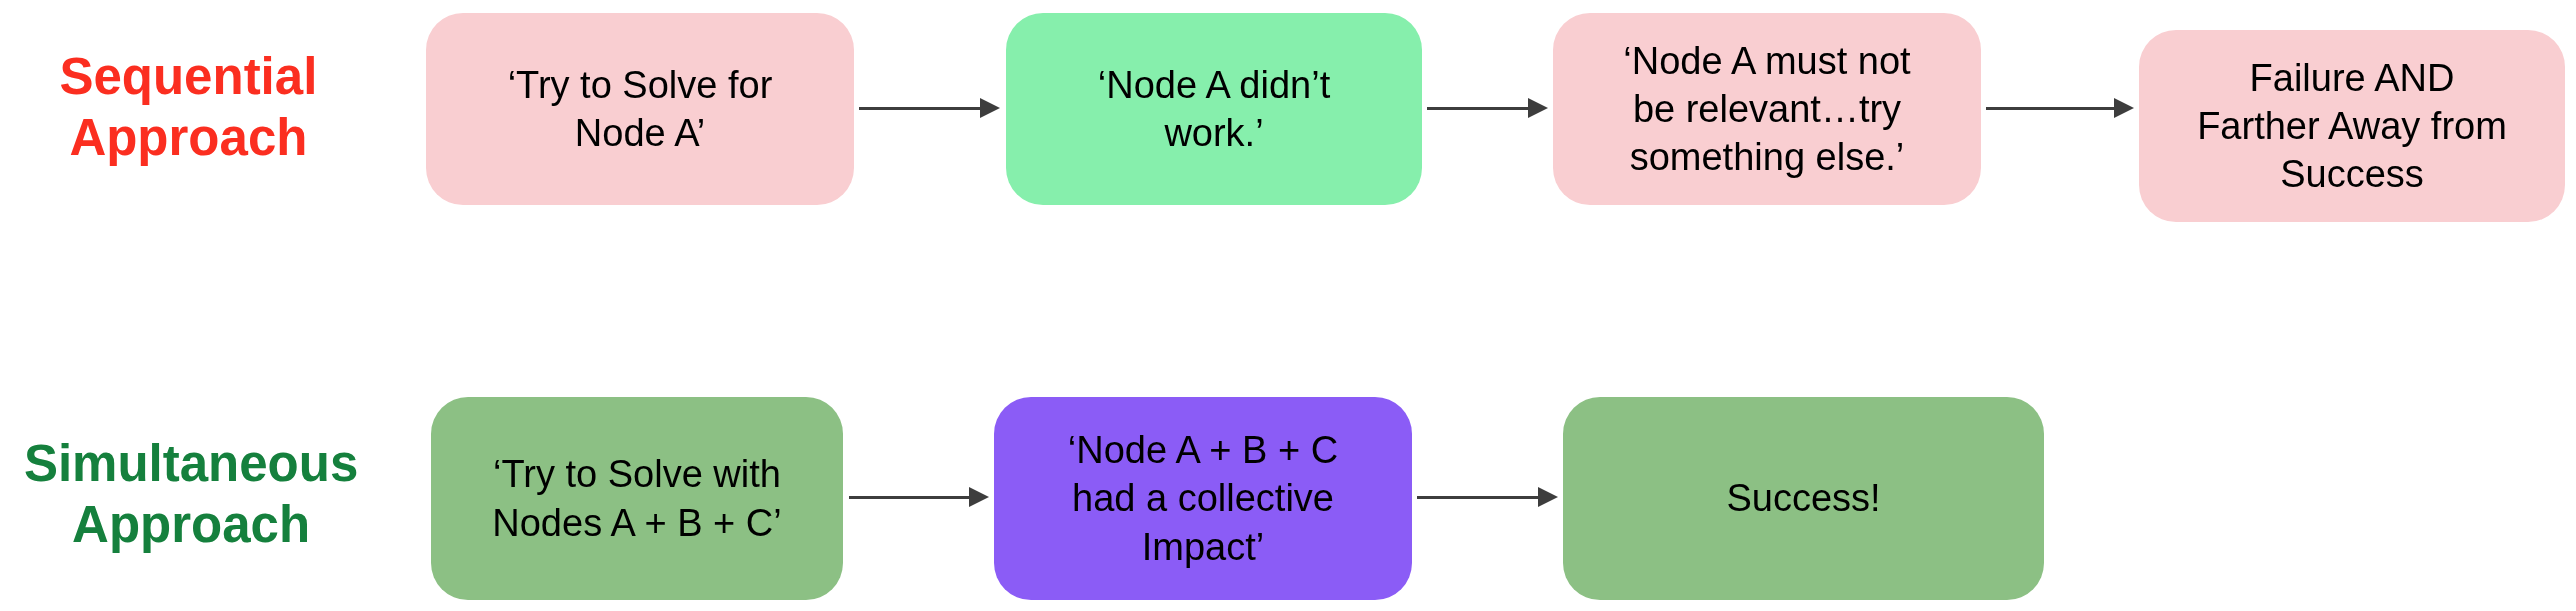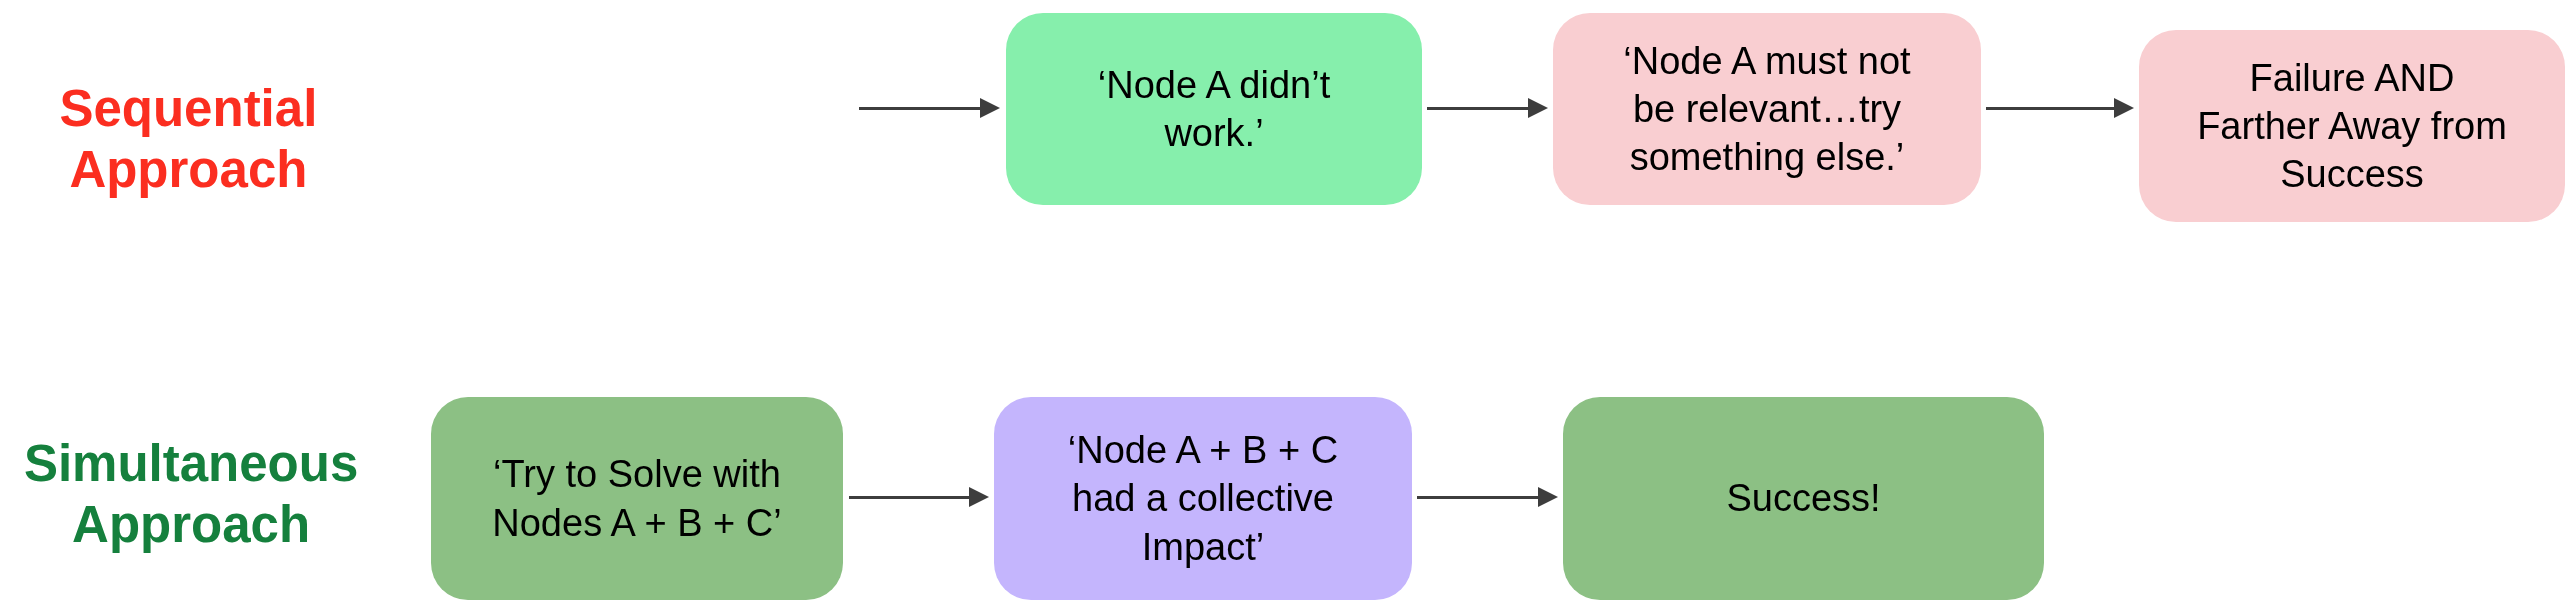--- a/index.html
+++ b/index.html
@@ -16,21 +16,21 @@
     overflow: hidden;
   }
   .row-label {
     position: absolute;
     font-weight: bold;
     font-size: 51px;
     line-height: 1.2;
     text-align: center;
     white-space: pre-line;
   }
-  .label-seq { left: 22.4px;  top: 46px;  width: 332px; margin-top: 32px; }
+  .label-seq { left: 22.4px;  top: 46px;  width: 332px; }
   .label-sim { left: 6.6px;   top: 433px; width: 369px; }
 
   .box {
     position: absolute;
     display: flex;
     align-items: center;
     justify-content: center;
     text-align: center;
     white-space: pre-line;
     font-size: 38px;
@@ -74,36 +74,38 @@
 <body>
 
 <div class="canvas">
 
   <div class="row-label label-seq" style="color: rgb(251, 46, 32);">Sequential
 Approach</div>
 
   <div class="row-label label-sim" style="color: #15803d;">Simultaneous
 Approach</div>
 
+  <div class="box box-p1" style="background-color: rgb(249, 206, 209);">‘Try to Solve for
+Node A’</div>
 
   <div class="box box-p2" style="background-color: #86efac;">‘Node A didn’t
 work.’</div>
 
   <div class="box box-p3" style="background-color: rgb(249, 206, 209);">‘Node A must not
 be relevant…try
 something else.’</div>
 
   <div class="box box-p4" style="background-color: rgb(249, 206, 209);">Failure AND
 Farther Away from
 Success</div>
 
   <div class="box box-g1" style="background-color: rgb(140, 192, 132);">‘Try to Solve with
 Nodes A + B + C’</div>
 
-  <div class="box box-g2" style="background-color: #c4b5fd;">‘Node A + B + C
+  <div class="box box-g2" style="background-color: #8b5cf6;">‘Node A + B + C
 had a collective
 Impact’</div>
 
   <div class="box box-g3" style="background-color: rgb(140, 192, 132);">Success!</div>
 
   <div class="arrow arrow-a1">
     <div class="shaft" style="background-color: rgb(61, 61, 61);"></div>
     <div class="head" style="border-left-color: rgb(61, 61, 61);"></div>
   </div>
   <div class="arrow arrow-a2">

